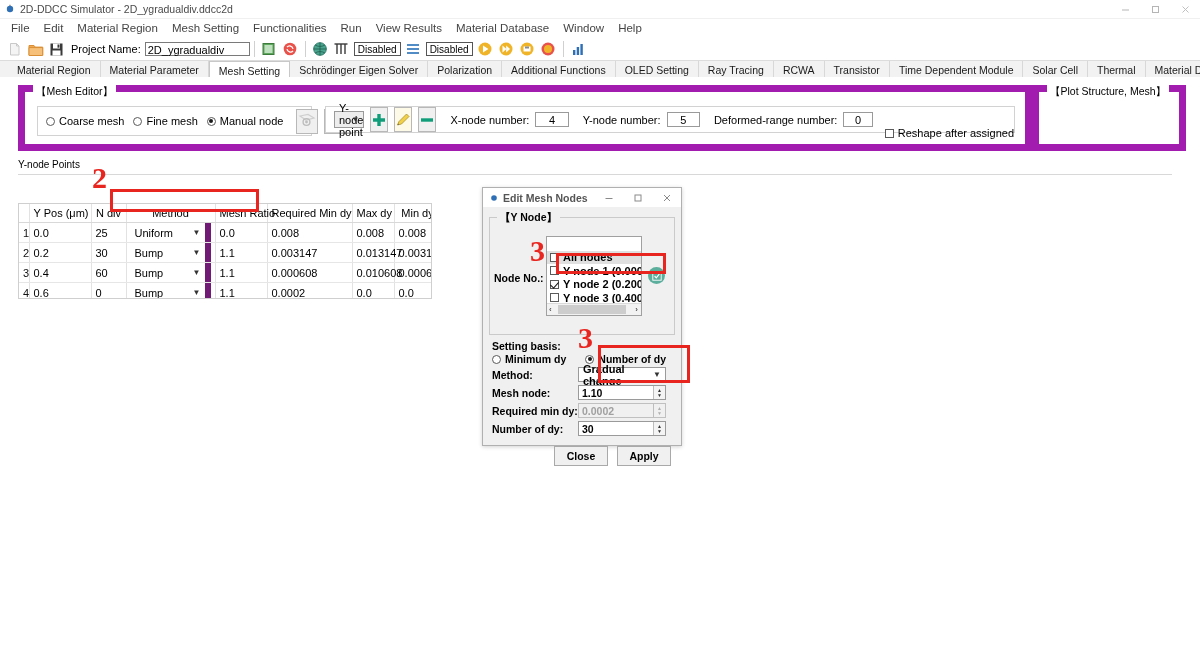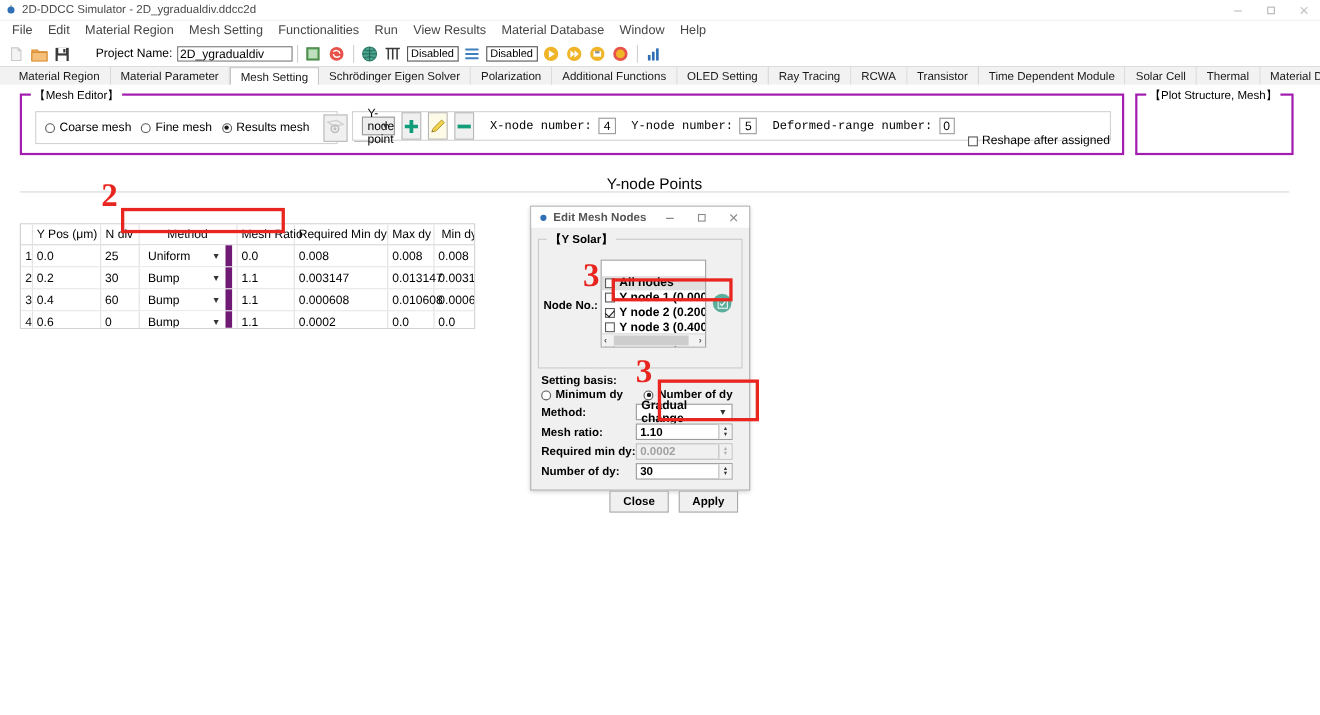--- a/index.html
+++ b/index.html
@@ -77,21 +77,21 @@
     width: 19px; height: 19px;
     display: flex; align-items: center; justify-content: center;
     margin: 0 1px;
   }
   .tbar-sep {
     width: 1px; height: 16px;
     background: #d0d0d0;
     margin: 0 4px;
   }
   .proj-label {
-    font-size: 11px; margin: 0 4px 0 20px;
+    font-size: 11px; margin: 0 4px 0 4px;
     white-space: nowrap;
     text-align: center;
   }
   .proj-input {
     width: 105px; height: 14px;
     border: 1px solid #7a7a7a;
     background: #fff;
     font-size: 11px;
     font-family: "Liberation Sans", sans-serif;
     padding: 0 2px;
@@ -141,21 +141,21 @@
   
   .content {
     position: absolute;
     left: 0; top: 77px; right: 0; bottom: 0;
     background: #ffffff;
   }
 
   
   .groupbox {
     position: absolute;
-    border: 2px solid #a21caf;
+    border: 7px solid #a21caf;
   }
   .groupbox > .gb-title {
     position: absolute;
     top: -7px; left: 8px;
     background: #fff;
     padding: 0 3px;
     font-size: 10.5px;
     white-space: nowrap;
   }
 
@@ -233,21 +233,21 @@
   }
 
   .num-field {
     border: 1px solid #9a9a9a;
     background: #fff;
     height: 15px;
     display: flex; align-items: center; justify-content: center;
     font-size: 11px;
     box-sizing: border-box;
   }
-  .fld-label { font-size: 11px; white-space: nowrap; font-family: Liberation Mono, monospace; }
+  .fld-label { font-size: 11px; white-space: nowrap; }
 
   
   .tablewrap {
     position: absolute;
     border: 1px solid #cfcfcf;
     background: #fff;
     overflow: hidden;
   }
   table.mesh {
     border-collapse: collapse;
@@ -293,22 +293,21 @@
     box-sizing:border-box;
     position: relative;
   }
   td.combocell .cc .arw {
     position:absolute; right:4px; top:0; bottom:0;
     display:flex; align-items:center; font-size:8px; color:#333;
   }
 
   .section-title {
     position: absolute;
-    text-align: center;
-    font-size: 14px;
+    font-size: 10px;
   }
 
   
   .dialog {
     position: absolute;
     background: #f0f0f0;
     border: 1px solid #b0b0b0;
     box-shadow: 0 1px 4px rgba(0,0,0,0.18);
     font-weight: bold;
   }
@@ -591,21 +590,21 @@
       <label class="radio">
         <span class="dot"></span>
         <span>Coarse mesh</span>
       </label>
       <label class="radio">
         <span class="dot"></span>
         <span>Fine mesh</span>
       </label>
       <label class="radio on">
         <span class="dot"></span>
-        <span>Results mesh</span>
+        <span>Manual node</span>
       </label>
       <div class="sq-btn" style="width:38px;height:25px;margin-left:4px;">
         <svg width="20" height="18" viewBox="0 0 20 18">
           <path d="M3 4 L11 2.5 L17 6 L9 8 Z" fill="none" stroke="#cfcfcf" stroke-width="1.2"></path>
           <circle cx="9.5" cy="10" r="3.4" fill="none" stroke="#bdbdbd" stroke-width="1.4"></circle>
           <circle cx="9.5" cy="10" r="1.4" fill="#bdbdbd"></circle>
         </svg>
       </div>
       <div class="sq-btn" style="width:38px;height:25px;margin-left:6px;background:#fafafa;">
         <svg width="26" height="18" viewBox="0 0 26 18">
@@ -781,21 +780,21 @@
           <svg width="10" height="10" viewBox="0 0 10 10">
               <line x1="2" y1="2" x2="8" y2="8" stroke="#8a8a8a" stroke-width="1"></line>
               <line x1="8" y1="2" x2="2" y2="8" stroke="#8a8a8a" stroke-width="1"></line>
             </svg>
         </div>
       </div>
     </div>
 
     <div class="dlg-body">
       <div class="dlg-group" style="height:108px;">
-        <span class="dg-title">【Y Solar】</span>
+        <span class="dg-title">【Y Node】</span>
 
         <div style="display:flex; align-items:flex-start; margin-top:10px; padding-left:4px;">
           <span style="font-size:10.5px; width:52px; padding-top:36px; white-space:nowrap;">Node No.:</span>
           <div class="listbox" style="width:96px; height:80px;">
             <div id="node-list">
                 <div class="lb-item">
                   <span class="chk">
                     <span class="box"></span>
                     <span>All nodes</span>
                   </span>
@@ -855,21 +854,21 @@
 
         <div class="dlg-row">
           <span class="dlg-lab">Method:</span>
           <div class="combo" style="width:88px; height:15px; background:#fff;">
             <span>Gradual change</span>
             <span class="arrow">▼</span>
           </div>
         </div>
 
         <div class="dlg-row">
-          <span class="dlg-lab">Mesh ratio:</span>
+          <span class="dlg-lab">Mesh node:</span>
           <div class="dlg-input" style="width:88px;">
             <span>1.10</span>
             <span class="spin">
                 <span>▲</span>
                 <span>▼</span>
               </span>
           </div>
         </div>
 
         <div class="dlg-row">

